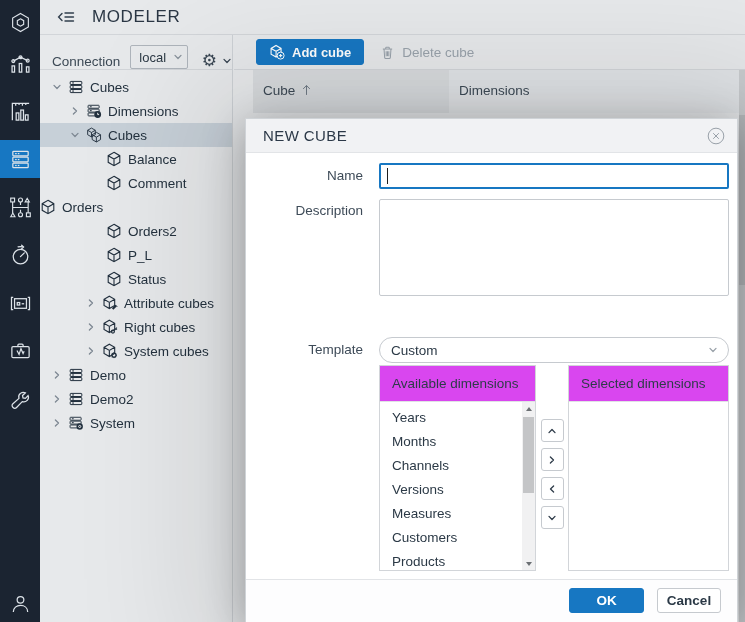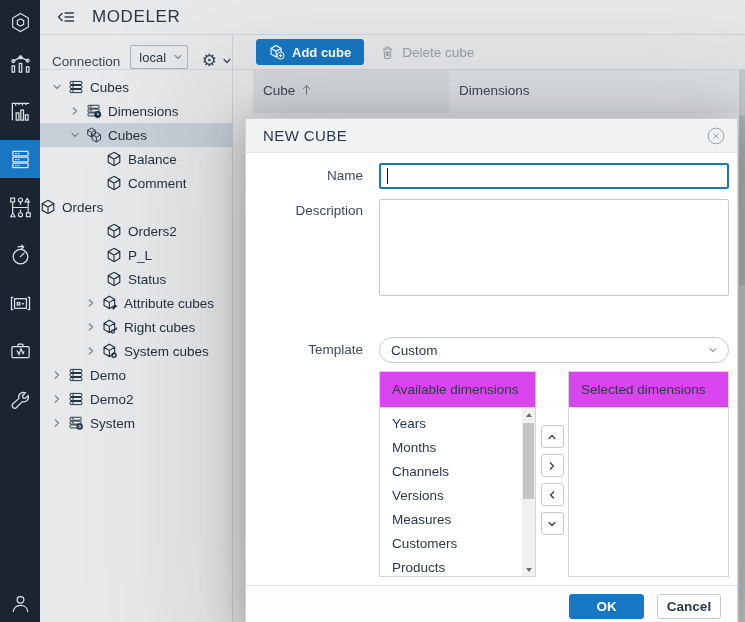--- a/index.html
+++ b/index.html
@@ -84,21 +84,21 @@
   .name-input { flex:1; height:26px; border:2px solid #1777c2; border-radius:2px; background:#fff;
     display:flex; align-items:center; cursor:text; }
   .caret { width:1px; height:16px; background:#1d1d1d; margin-left:6px; }
   .desc-input { flex:1; height:97px; border:1px solid #c6cacf; border-radius:2px; background:#fff;
     cursor:text; }
   .frow.desc { margin-bottom:41px; }
   .tmpl-select { flex:1; height:26px; border:1px solid #c6cacf; border-radius:13px; background:#fff;
     display:flex; align-items:center; padding:0 10px 0 11px; font-size:13.5px; color:#2b3946;
     cursor:pointer; }
   .tmpl-select .chev { margin-left:auto; color:#9aa2aa; }
-  .frow.tmpl { margin-bottom:8px; }
+  .frow.tmpl { margin-bottom:2px; }
   .panels { display:flex; margin-left:117px; margin-bottom:0; }
   .panel { border:1px solid #d2d5d9; background:#fff; height:206px; }
   .panel.avail { width:158px; }
   .panel.sel { width:162px; }
   .panel-head { height:36px; background:#d946ef; border-bottom:1px solid #e0e2e5; font-size:13.5px;
     color:#2e3b49; display:flex; align-items:center; padding-left:12px; }
   .plist { position:relative; height:168px; padding-top:4px; overflow:hidden; }
   .plist-item { height:24px; line-height:24px; padding-left:12px; font-size:13.5px; color:#2b3946;
     cursor:pointer; }
   .vscroll { position:absolute; right:0; top:0; width:13px; height:168px; background:#f1f1f2;

